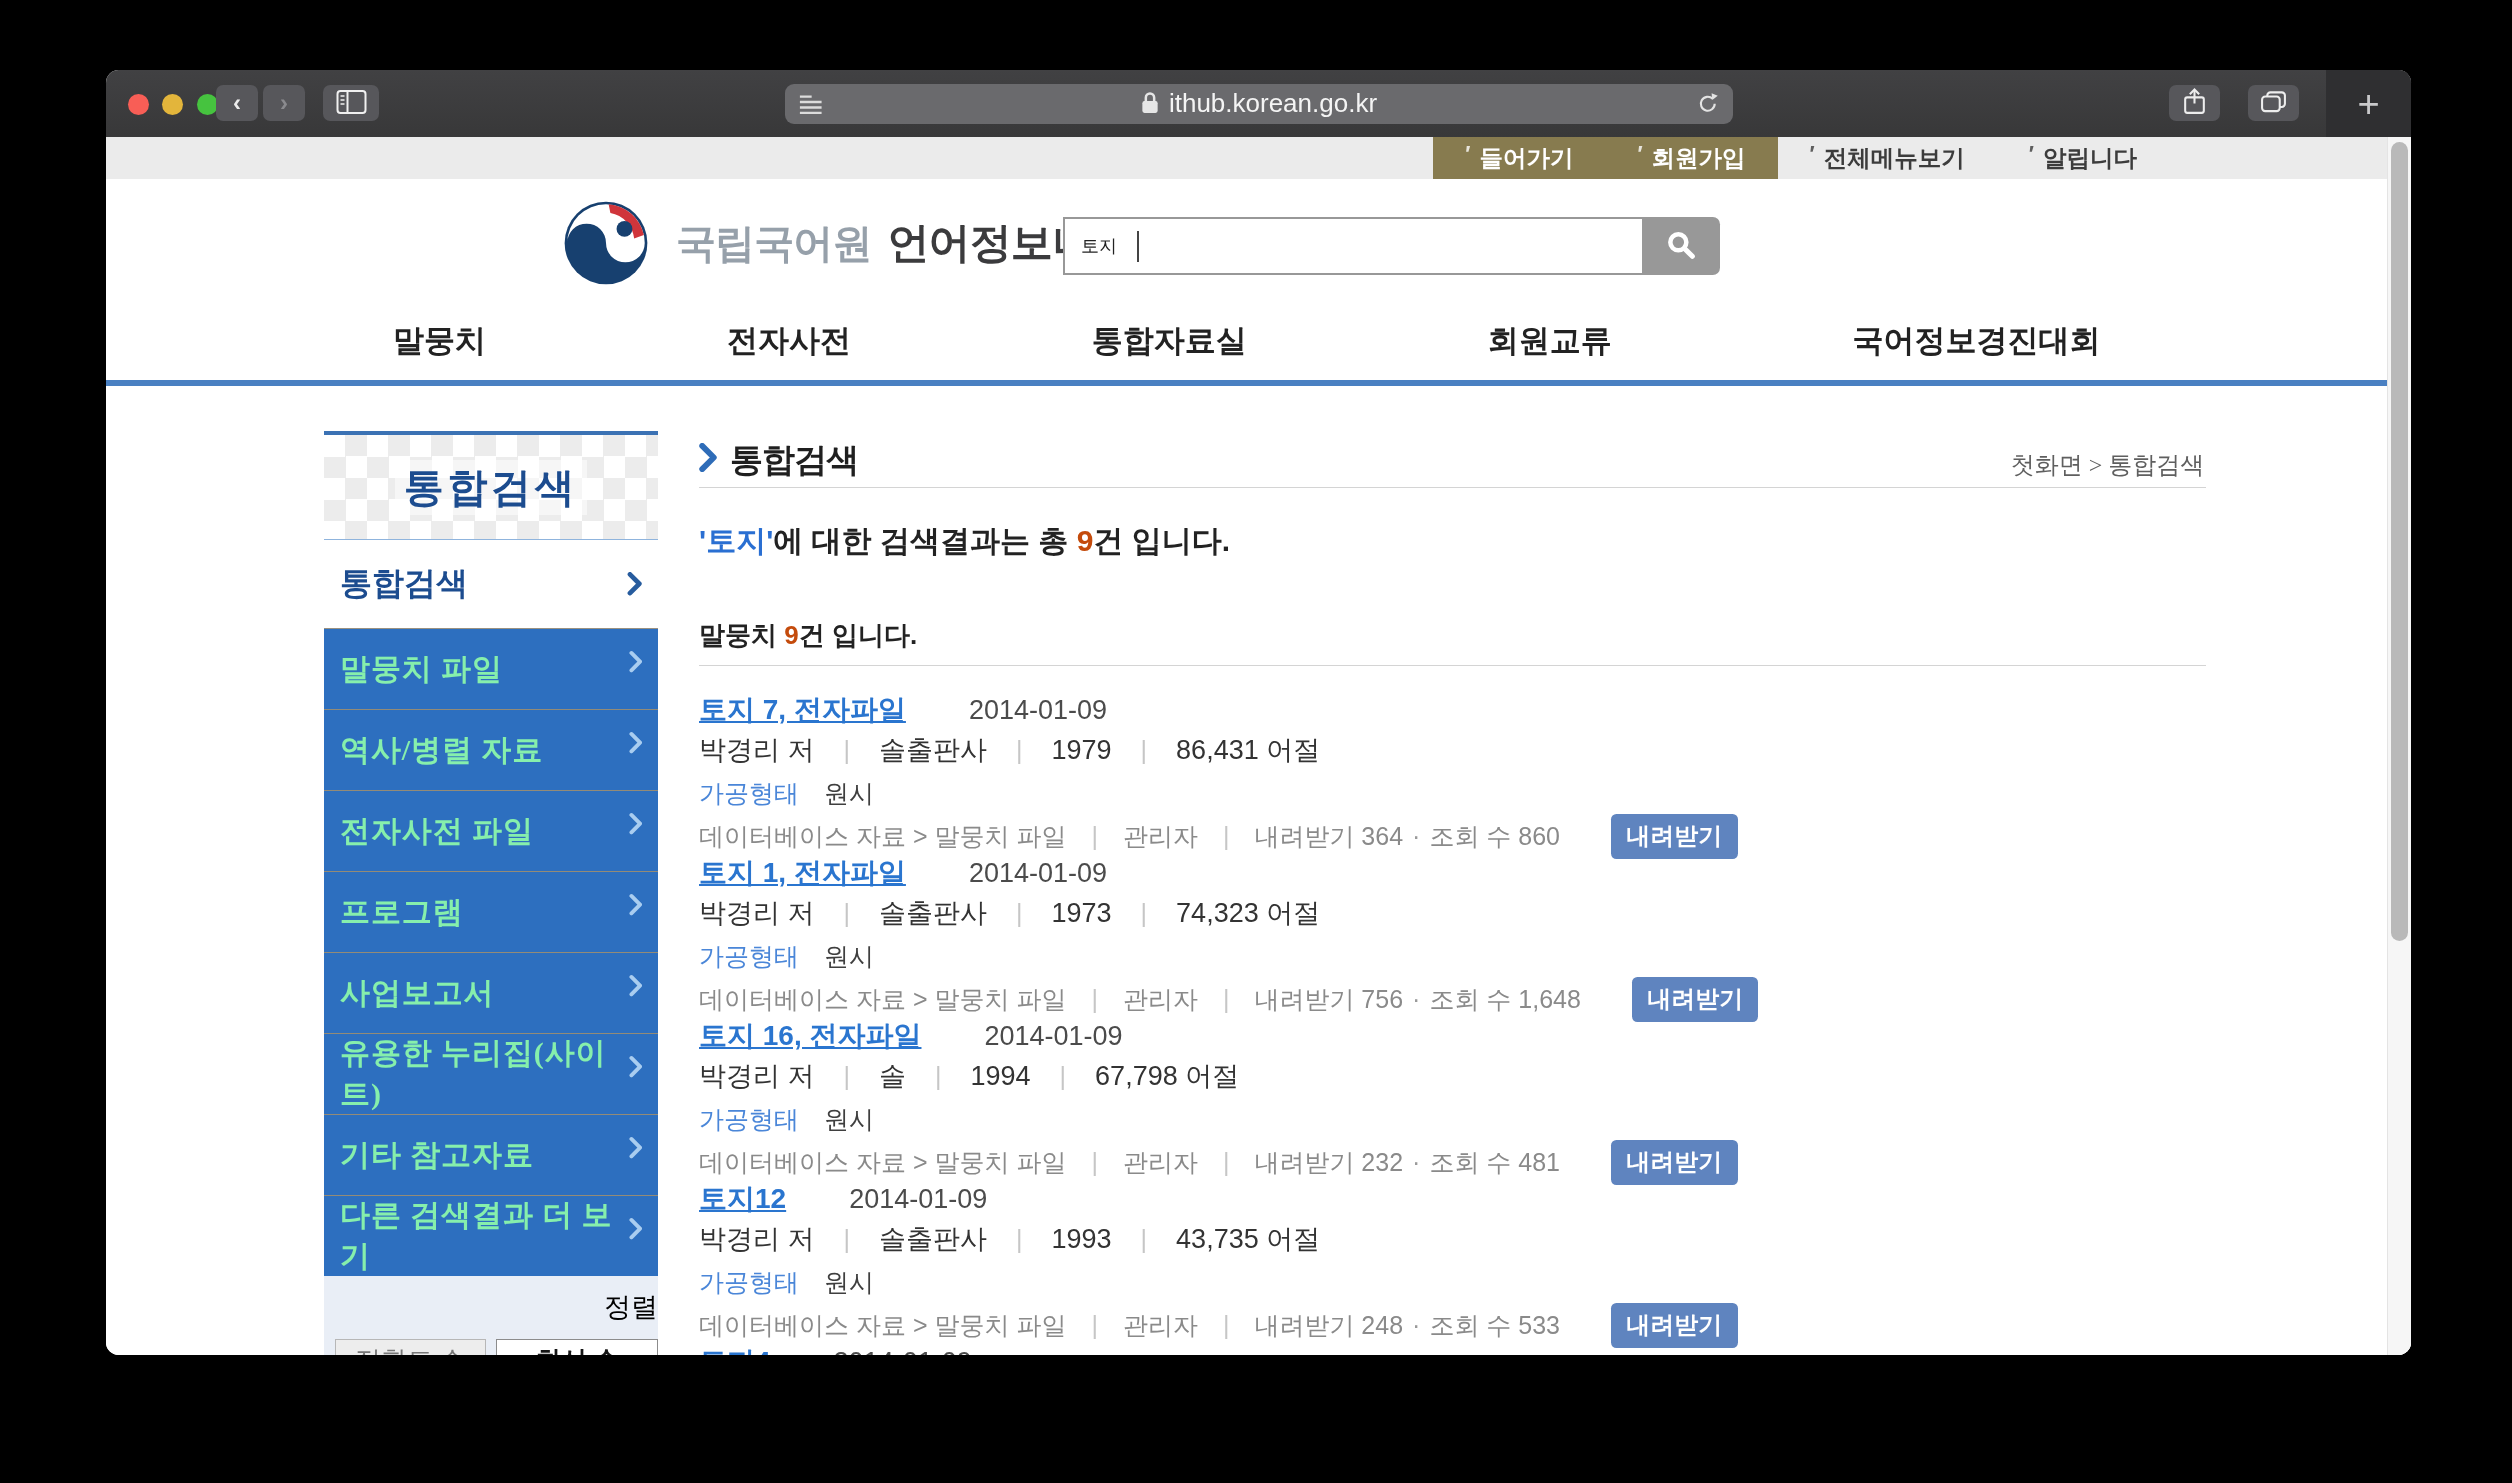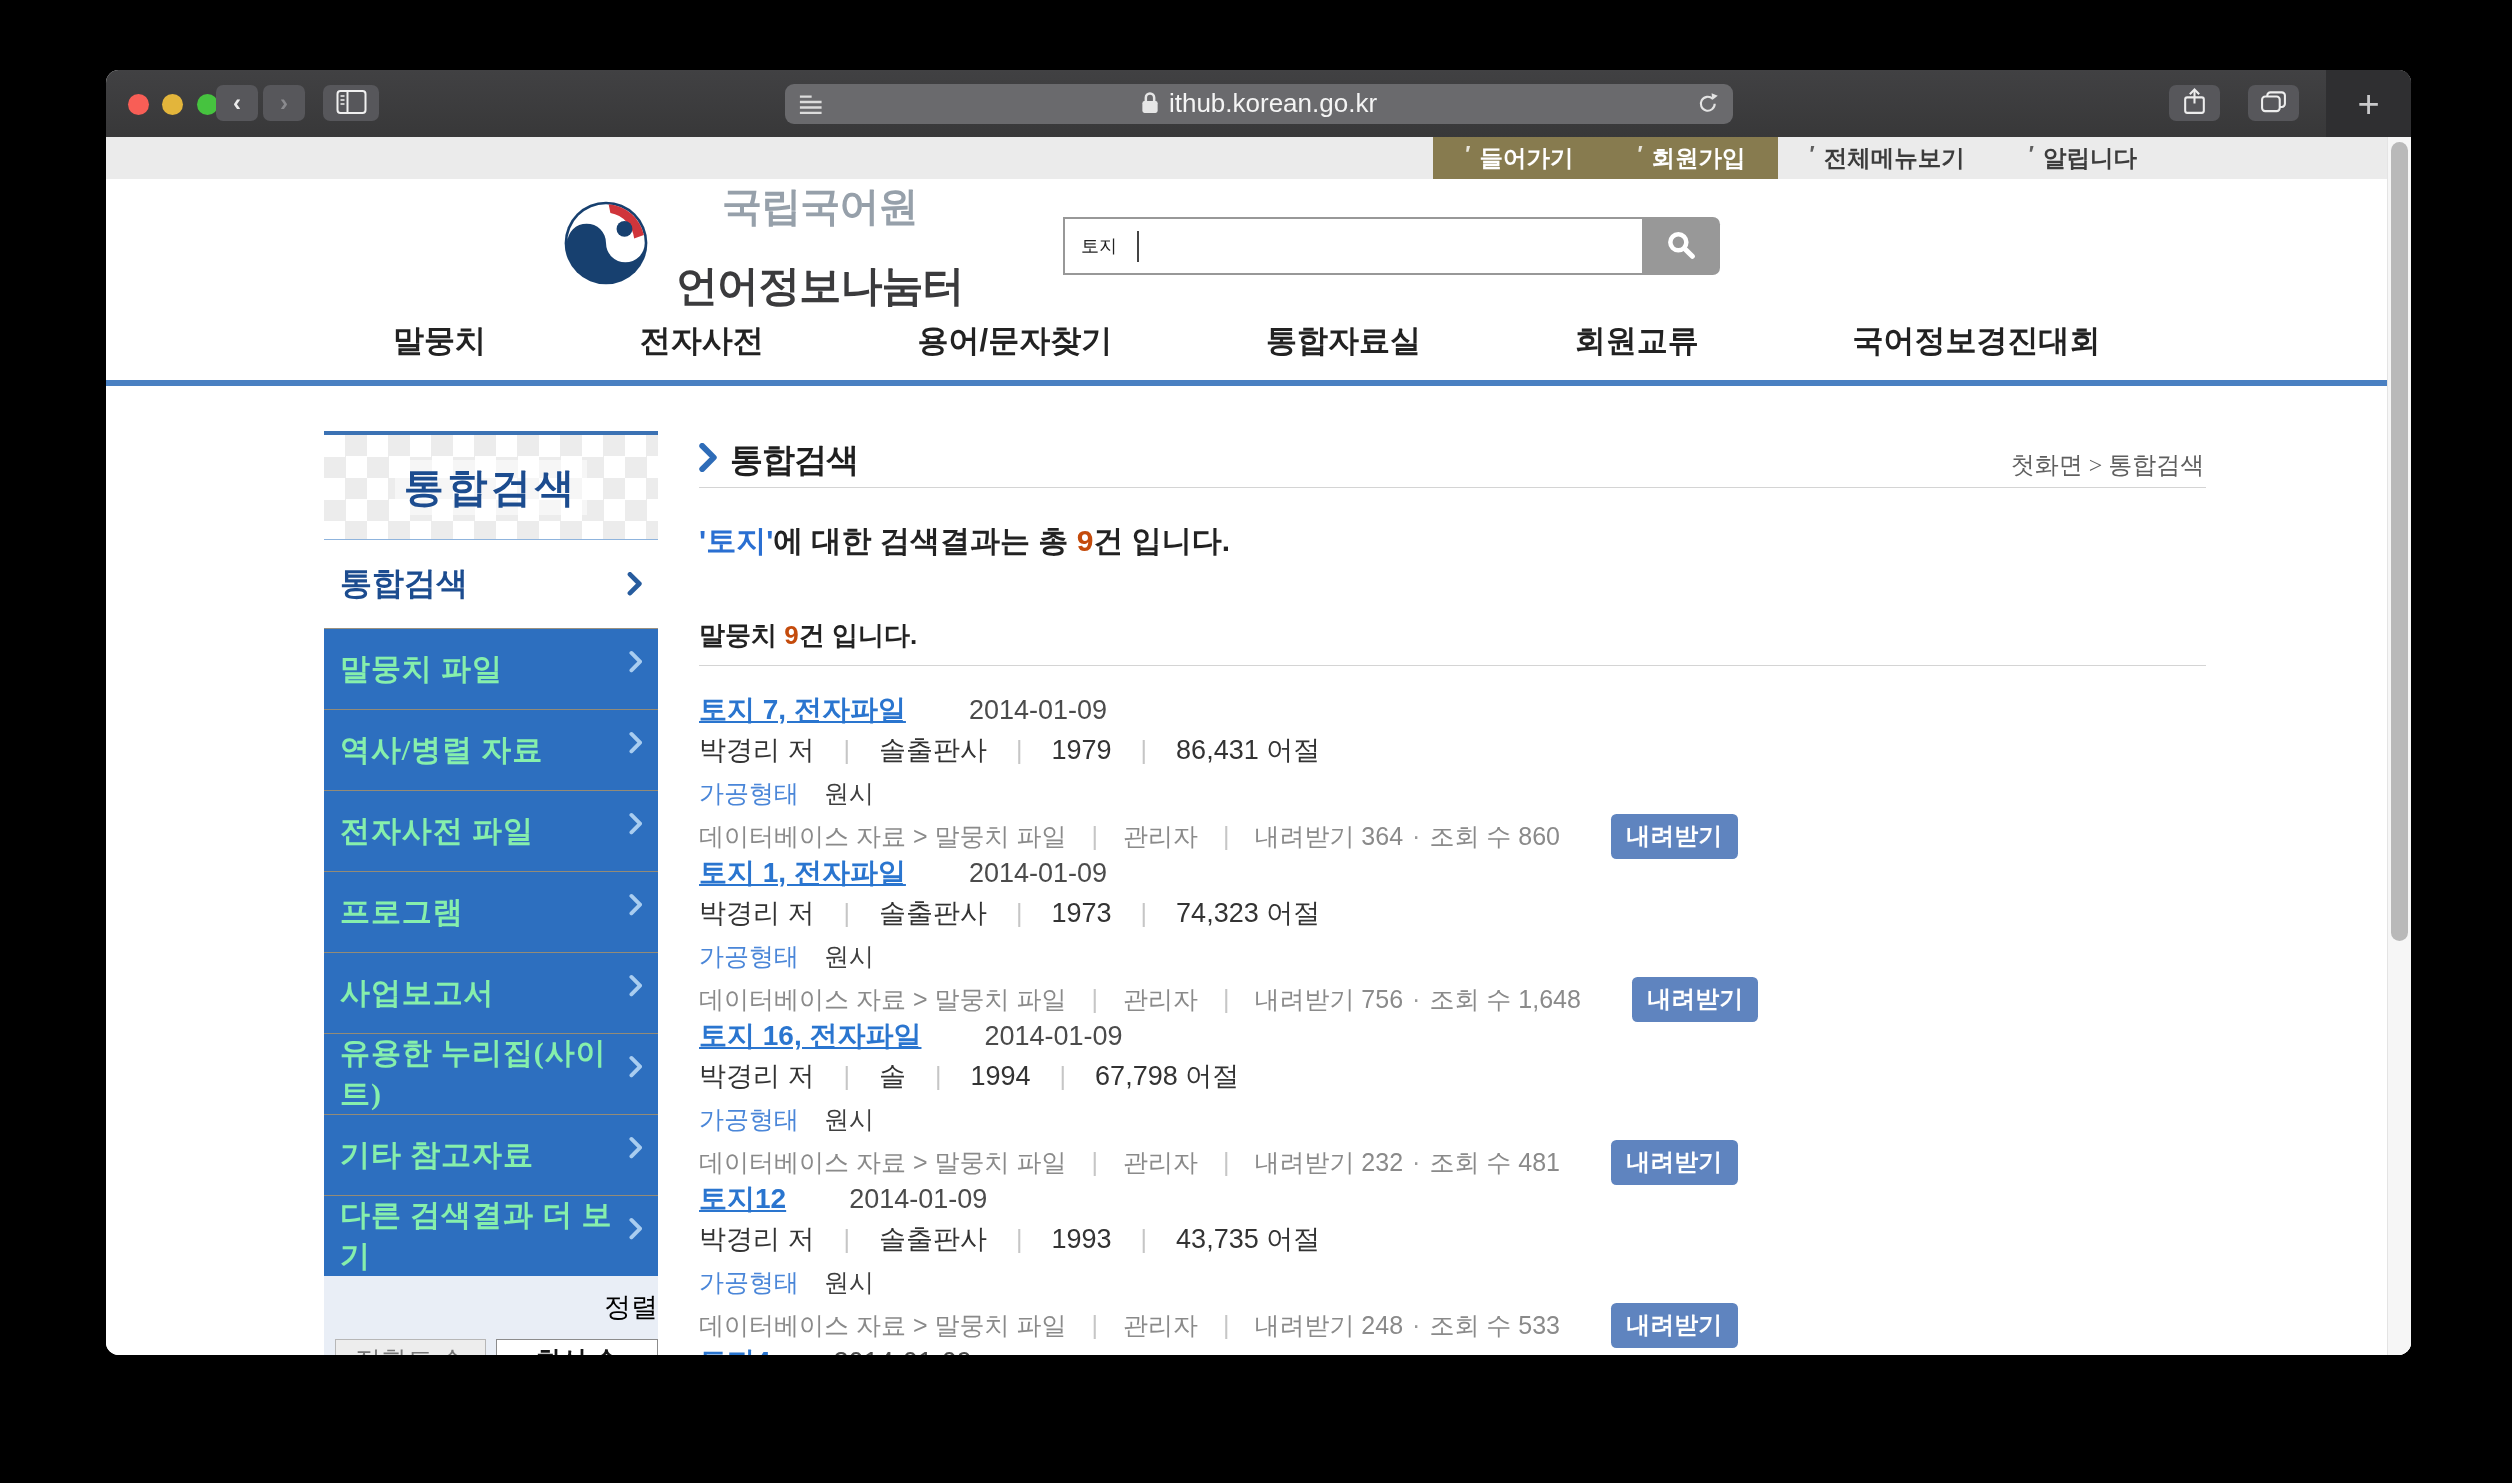--- a/index.html
+++ b/index.html
@@ -38,21 +38,21 @@
   .thumb{position:absolute;top:5.4px;right:2.7px;width:17px;height:799px;border-radius:9px;background:#b9b9b9;}
 
   .utility{position:absolute;left:0;top:0;right:0;height:42px;background:#ebebeb;
            display:flex;justify-content:flex-end;padding-right:242px;}
   .u-item{display:flex;align-items:center;gap:9px;padding:0 32px;font-size:23.5px;font-weight:700;color:#3c3c3c;}
   .u-item .tick{font-size:21.7px;opacity:.8;transform:translateY(-4.5px);}
   .u-item.hl{background:#877b4f;color:#fff;}
 
   .siteheader{position:absolute;left:0;top:42px;right:23.5px;height:128px;background:#fff;}
   .logo{position:absolute;left:456px;top:20px;width:88px;height:88px;}
-  .brand{position:absolute;left:570px;top:0;height:128px;display:flex;align-items:center;gap:24px;white-space:nowrap;flex-direction:column;}
+  .brand{position:absolute;left:570px;top:0;height:128px;display:flex;align-items:center;gap:16px;white-space:nowrap;}
   .b1{font-size:40px;font-weight:700;color:#96a0aa;letter-spacing:-0.9px;}
   .b2{font-size:42px;font-weight:800;color:#3b3b3d;letter-spacing:-0.9px;}
   .search{position:absolute;left:957px;top:38px;display:flex;}
   .search-input{width:579px;height:58px;box-sizing:border-box;border:2.7px solid #989898;border-right:none;
                 font-size:18px;padding:16px 16px;color:#222;outline:none;border-radius:0;
                 font-family:"Liberation Sans","DejaVu Sans",sans-serif;}
   .search-caret{position:absolute;left:74px;top:13.5px;width:1.8px;height:31px;background:#444;}
   .search-btn{width:78px;height:58px;background:#989898;border:none;border-radius:0 7.2px 7.2px 0;
               display:flex;align-items:center;justify-content:center;cursor:pointer;}
 
@@ -242,21 +242,20 @@
                 </svg>
           </span>
         </button>
       </div>
     </div>
 
     <div class="mainnav">
       <div class="nav-items" id="nav-items">
             <div class="nav-item"><span class="nav-label">말뭉치</span></div>
             <div class="nav-item"><span class="nav-label">전자사전</span></div>
-            <div class="nav-item"><span class="nav-label">용어/문자찾기</span></div>
             <div class="nav-item"><span class="nav-label">통합자료실</span></div>
             <div class="nav-item"><span class="nav-label">회원교류</span></div>
             <div class="nav-item"><span class="nav-label">국어정보경진대회</span></div>
           </div>
     </div>
 
     <aside class="sidebar">
       <div class="s-head">
         <span>통합검색</span>
       </div>

